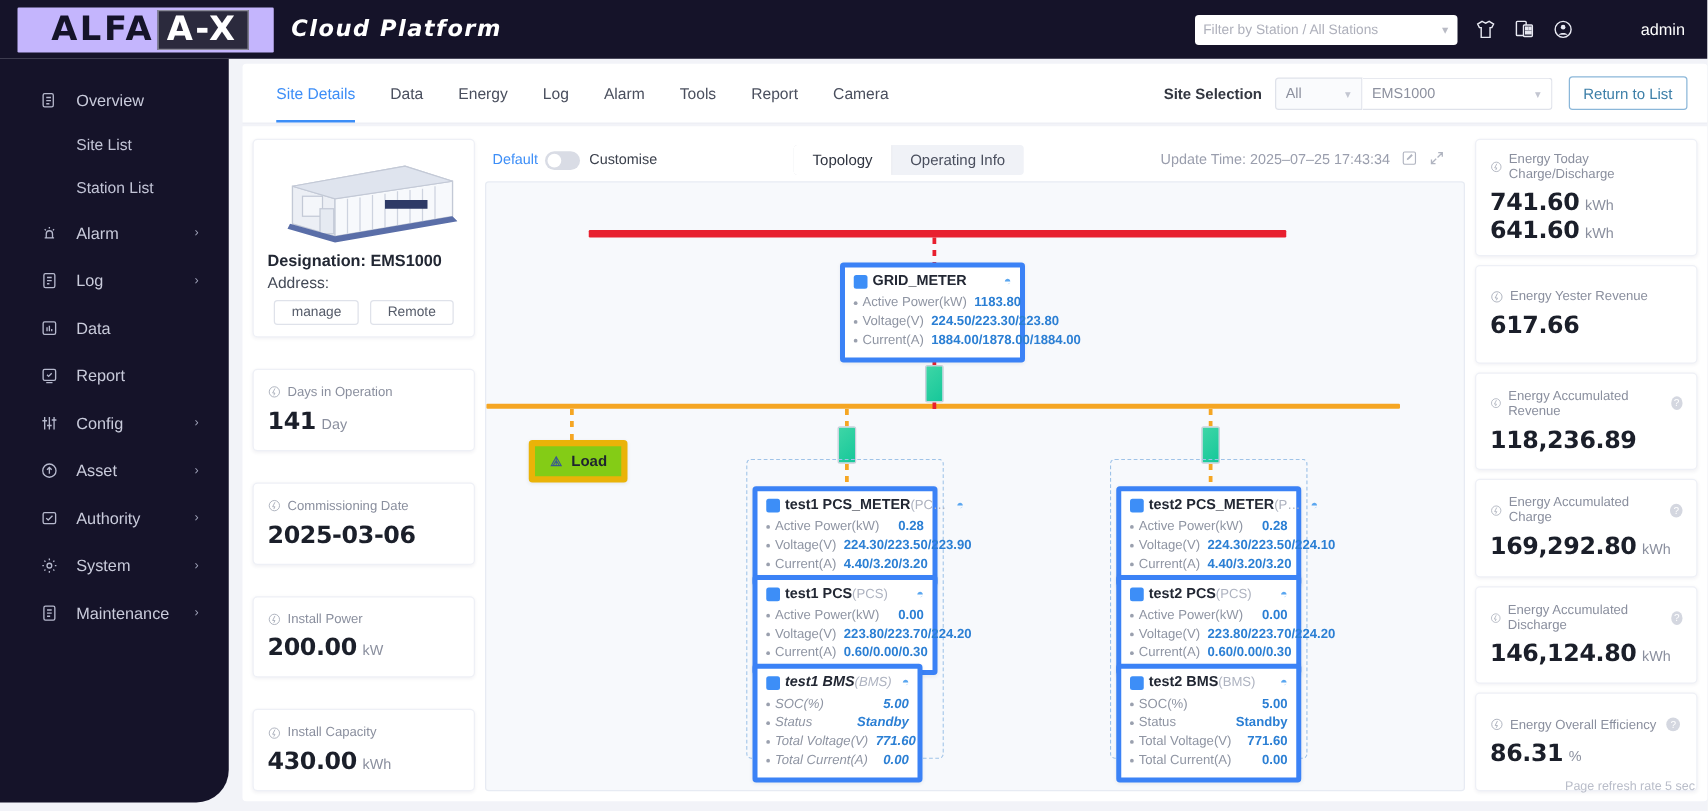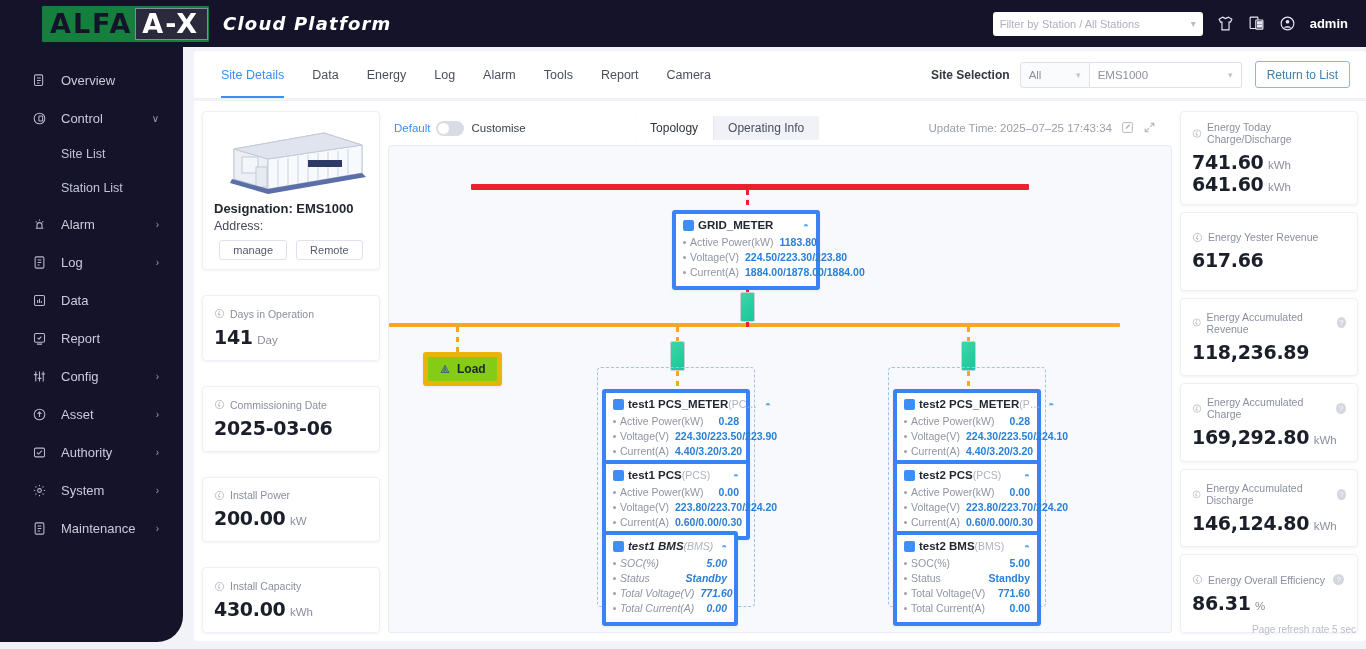--- a/index.html
+++ b/index.html
@@ -12,23 +12,22 @@
   .app { position: relative; width: 1366px; height: 649px; }
 
   
   .topbar {
     position: absolute; left: 0; top: 0; width: 1366px; height: 47px;
     background: #151329; display: flex; align-items: center;
     z-index: 20;
   }
   .logo-wrap { display: flex; align-items: center; margin-left: 14px; }
   .logo-box {
-    background: #15803d; padding: 2px 1px; display: flex; align-items: center;
+    background: #c4b5fd; padding: 2px 20px; display: flex; align-items: center;
     border-radius: 1px;
-    margin-left: 28px;
   }
   .logo-alfa {
     font-family: "DejaVu Sans", sans-serif; font-weight: 700; font-size: 27px;
     letter-spacing: 2px; color: #151329; padding: 0 3px 0 7px; line-height: 30px;
   }
   .logo-ax {
     font-family: "DejaVu Sans", sans-serif; font-weight: 700; font-size: 27px;
     letter-spacing: 2px; color: #ffffff; background: #2b2a3d;
     padding: 0 8px 0 6px; line-height: 30px; border: 1px solid #8a8a99;
   }
@@ -41,21 +40,21 @@
     margin-left: auto; display: flex; align-items: center; gap: 14px;
     margin-right: 18px;
   }
   .station-filter {
     width: 210px; height: 24px; background: #ffffff; border-radius: 3px;
     display: flex; align-items: center; padding: 0 7px;
     font-size: 11px; color: #aeb0bb;
   }
   .station-filter .chev { margin-left: auto; color: #b9bbc5; font-size: 10px; }
   .ticon { color: #e8e9f2; display: flex; align-items: center; }
-  .admin-name { color: #ffffff; font-size: 13px; font-weight: 700; }
+  .admin-name { color: #ffffff; font-size: 13px; font-weight: 400; margin-left: 40px; }
 
   
   .sidebar {
     position: absolute; left: 0; top: 47px; width: 183px; height: 595px;
     background: #151329; border-bottom-right-radius: 26px;
     padding-top: 14px; z-index: 15;
   }
   .nav-item {
     display: flex; align-items: center; height: 38px; padding-left: 31px;
     color: #c9cbdb; font-size: 13px; cursor: pointer; position: relative;
@@ -290,30 +289,20 @@
       <span class="nav-ico">
         <svg width="15" height="15" viewBox="0 0 24 24" fill="none" stroke="#b6b9cd" stroke-width="1.7">
           <rect x="4" y="3" width="13" height="17" rx="2"></rect>
             <path d="M8 8h6M8 12h6M8 16h4"></path>
         </svg>
       </span>
       <span>Overview</span>
       <span class="arrow"></span>
     </div>
 
-    <div class="nav-item">
-      <span class="nav-ico">
-        <svg width="15" height="15" viewBox="0 0 24 24" fill="none" stroke="#b6b9cd" stroke-width="1.7">
-          <circle cx="12" cy="12" r="8.5"></circle>
-            <rect x="11" y="8" width="6" height="8" rx="1"></rect>
-        </svg>
-      </span>
-      <span>Control</span>
-      <span class="arrow">∨</span>
-    </div>
     <div class="nav-sub">
       <span>Site List</span>
     </div>
     <div class="nav-sub">
       <span>Station List</span>
     </div>
 
     <div class="nav-item">
       <span class="nav-ico">
         <svg width="15" height="15" viewBox="0 0 24 24" fill="none" stroke="#b6b9cd" stroke-width="1.7">

